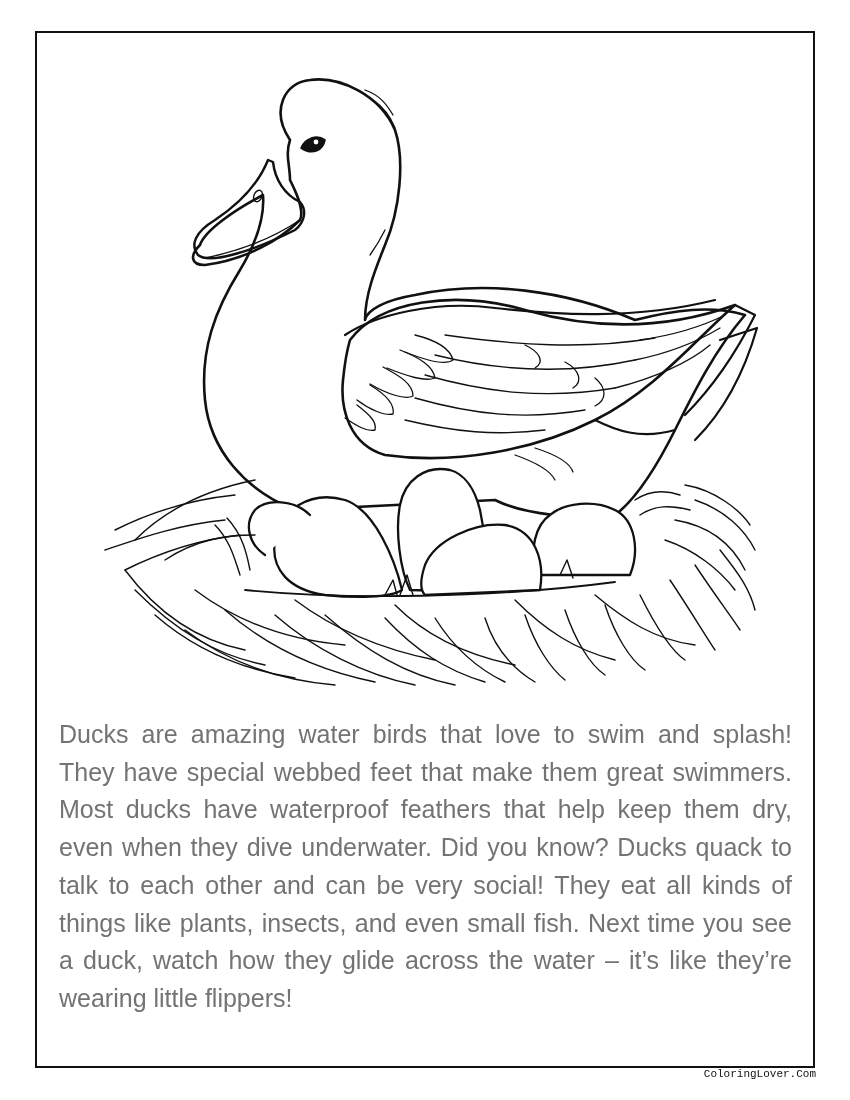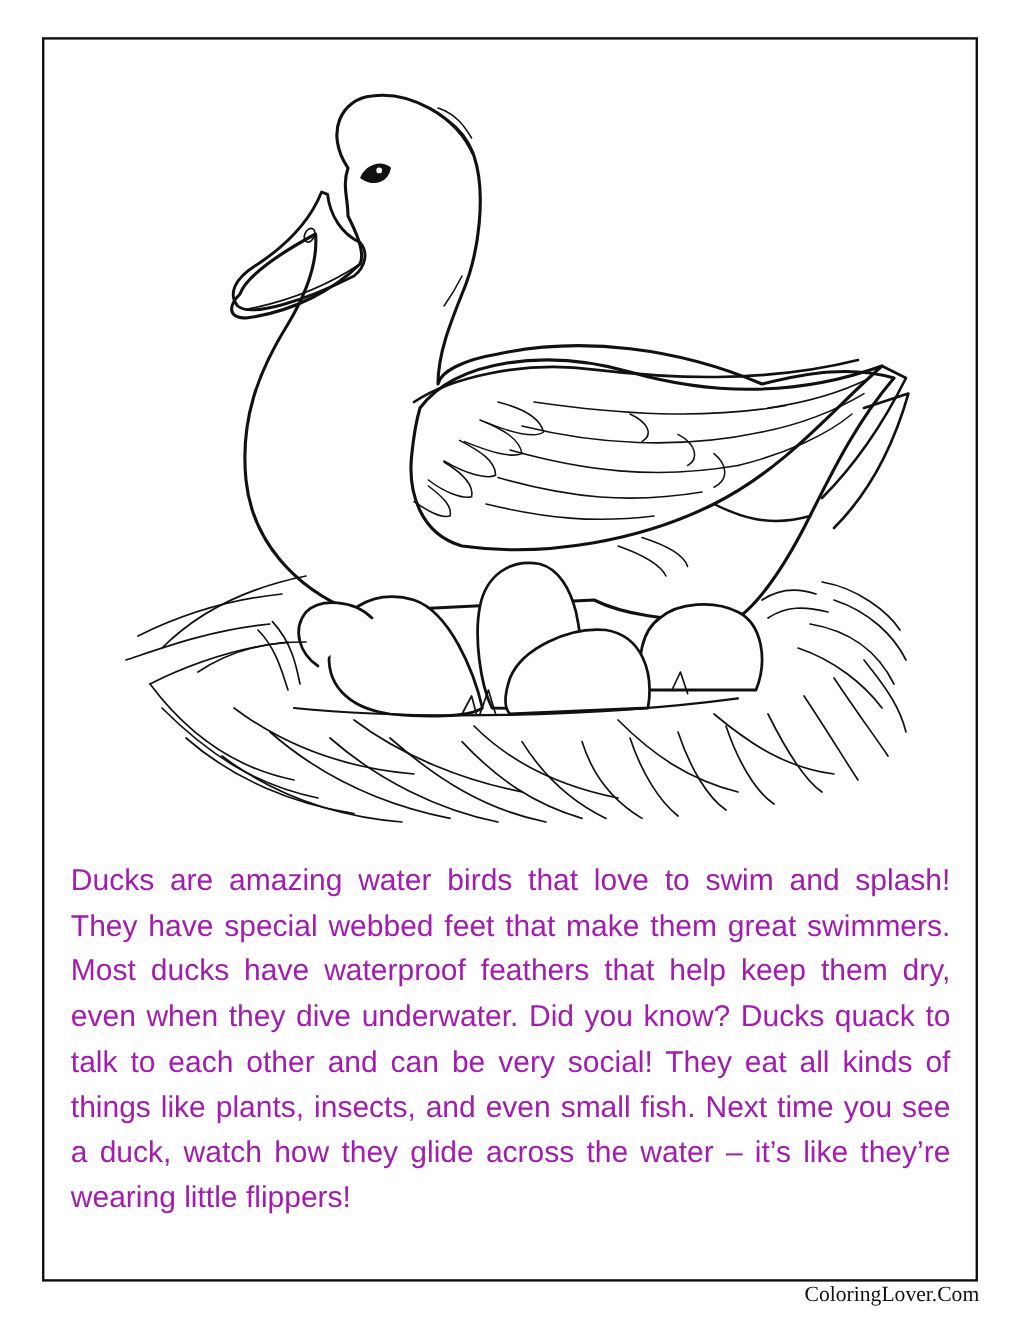--- a/index.html
+++ b/index.html
@@ -39,30 +39,30 @@
     .description {
       position: absolute;
       left: 59px;
       top: 716px;
       width: 733px;
       margin: 0;
       font-size: 25px;
       line-height: 37.7px;
       text-align: justify;
       text-align-last: left;
-      color: #a21caf;
+      color: #737373;
       letter-spacing: 0px;
     }
     .credit {
       position: absolute;
       right: 34px;
       top: 1068px;
-      font-size: 18px;
+      font-size: 11px;
       color: #111111;
-      font-family: Liberation Serif, serif;
+      font-family: Liberation Mono, monospace;
     }
   </style>
 </head>
 <body>
 
 <div class="page-frame"></div>
 
 <div class="illustration">
   <svg viewBox="0 0 670 630" xmlns="http://www.w3.org/2000/svg" fill="none" stroke="#111" stroke-linecap="round" stroke-linejoin="round">
 

